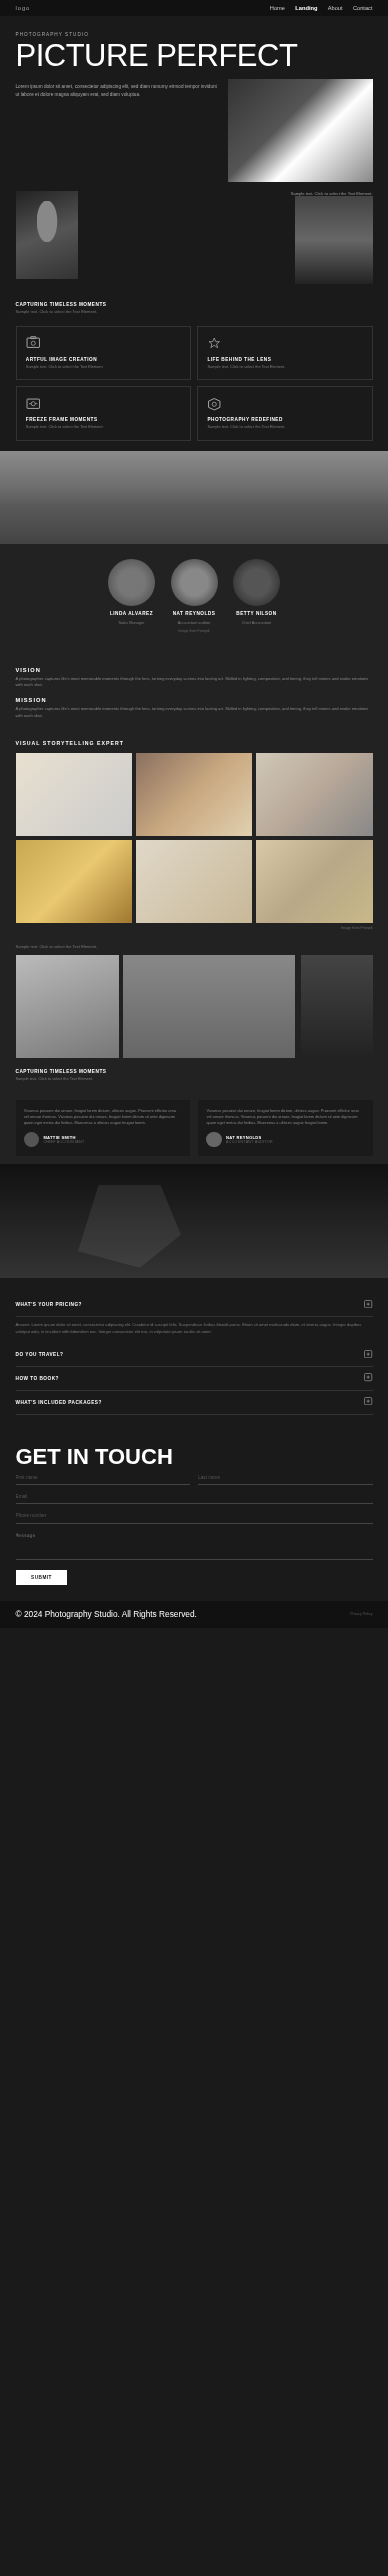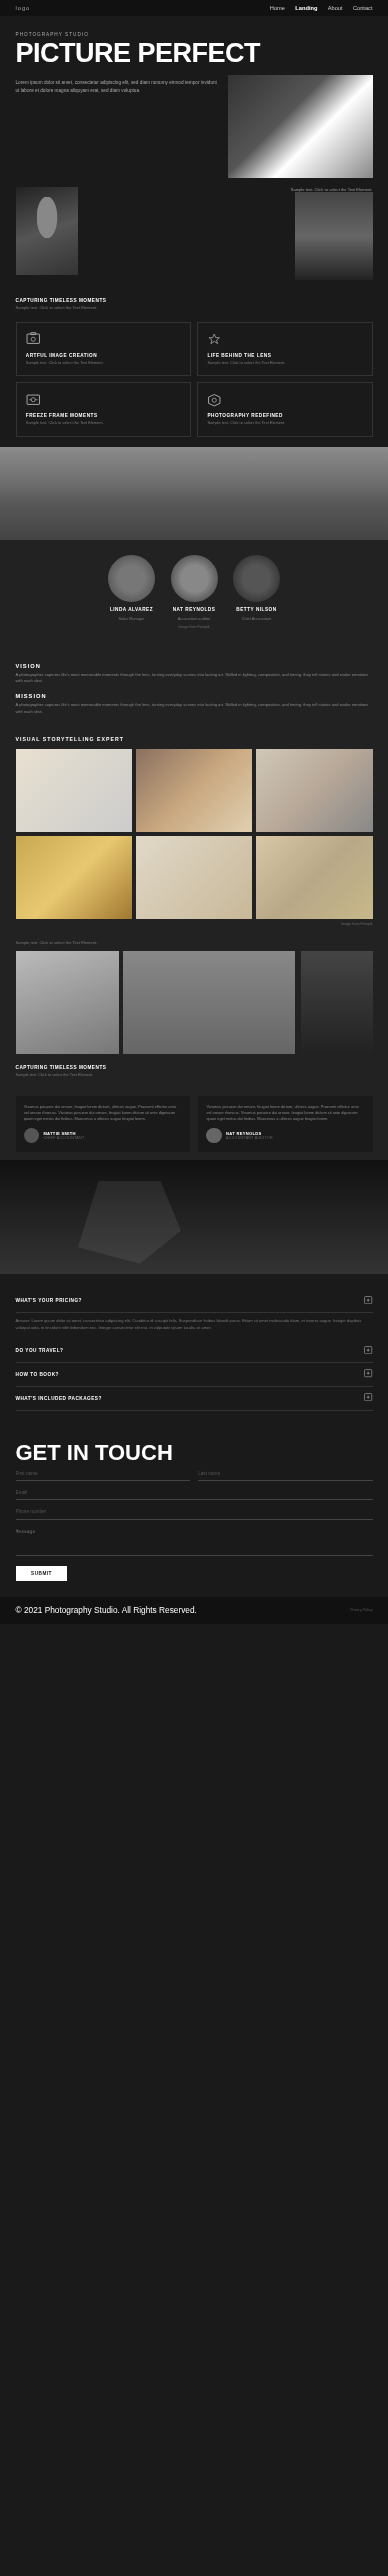--- a/index.html
+++ b/index.html
@@ -16,21 +16,21 @@
       top: 0;
       z-index: 100;
     }
 
     
     .hero {
       background: #1a1a1a;
       padding: 15.5px 15.5px 0;
     }
     .hero-label { font-size: 4.7px; color: #aaa; letter-spacing: 1px; margin-bottom: 3.1px; text-transform: uppercase; }
-    .hero-title { font-size: 27px; font-weight: 700; color: #fff; line-height: 1; letter-spacing: -0.5px; }
+    .hero-title { font-size: 31px; font-weight: 400; color: #fff; line-height: 1; letter-spacing: -0.5px; }
     .hero-content { display: flex; gap: 10.3px; margin-top: 8.3px; }
     .hero-text { flex: 1; }
     .hero-text p { font-size: 4.7px; color: #aaa; line-height: 1.6; margin-top: 4.1px; }
     .hero-image-right {
       width: 145px;
       height: 103px;
       background: #2a2a2a;
       overflow: hidden;
       flex-shrink: 0;
     }
@@ -491,16 +491,16 @@
       <input class="form-input" type="text" placeholder="Last name" style="">
     </div>
     <input class="form-input" type="email" placeholder="Email" style="">
     <input class="form-input" type="tel" placeholder="Phone number" style="">
     <textarea class="form-textarea" placeholder="Message" style=""></textarea>
     <button type="submit" class="submit-btn">SUBMIT</button>
   </form>
 </div>
 
 <footer>
-  <span>© 2021 Photography Studio. All Rights Reserved.</span>
+  <span>© 2024 Photography Studio. All Rights Reserved.</span>
   <a class="footer-link" href="#">Privacy Policy</a>
 </footer>
 
 
 </body></html>

